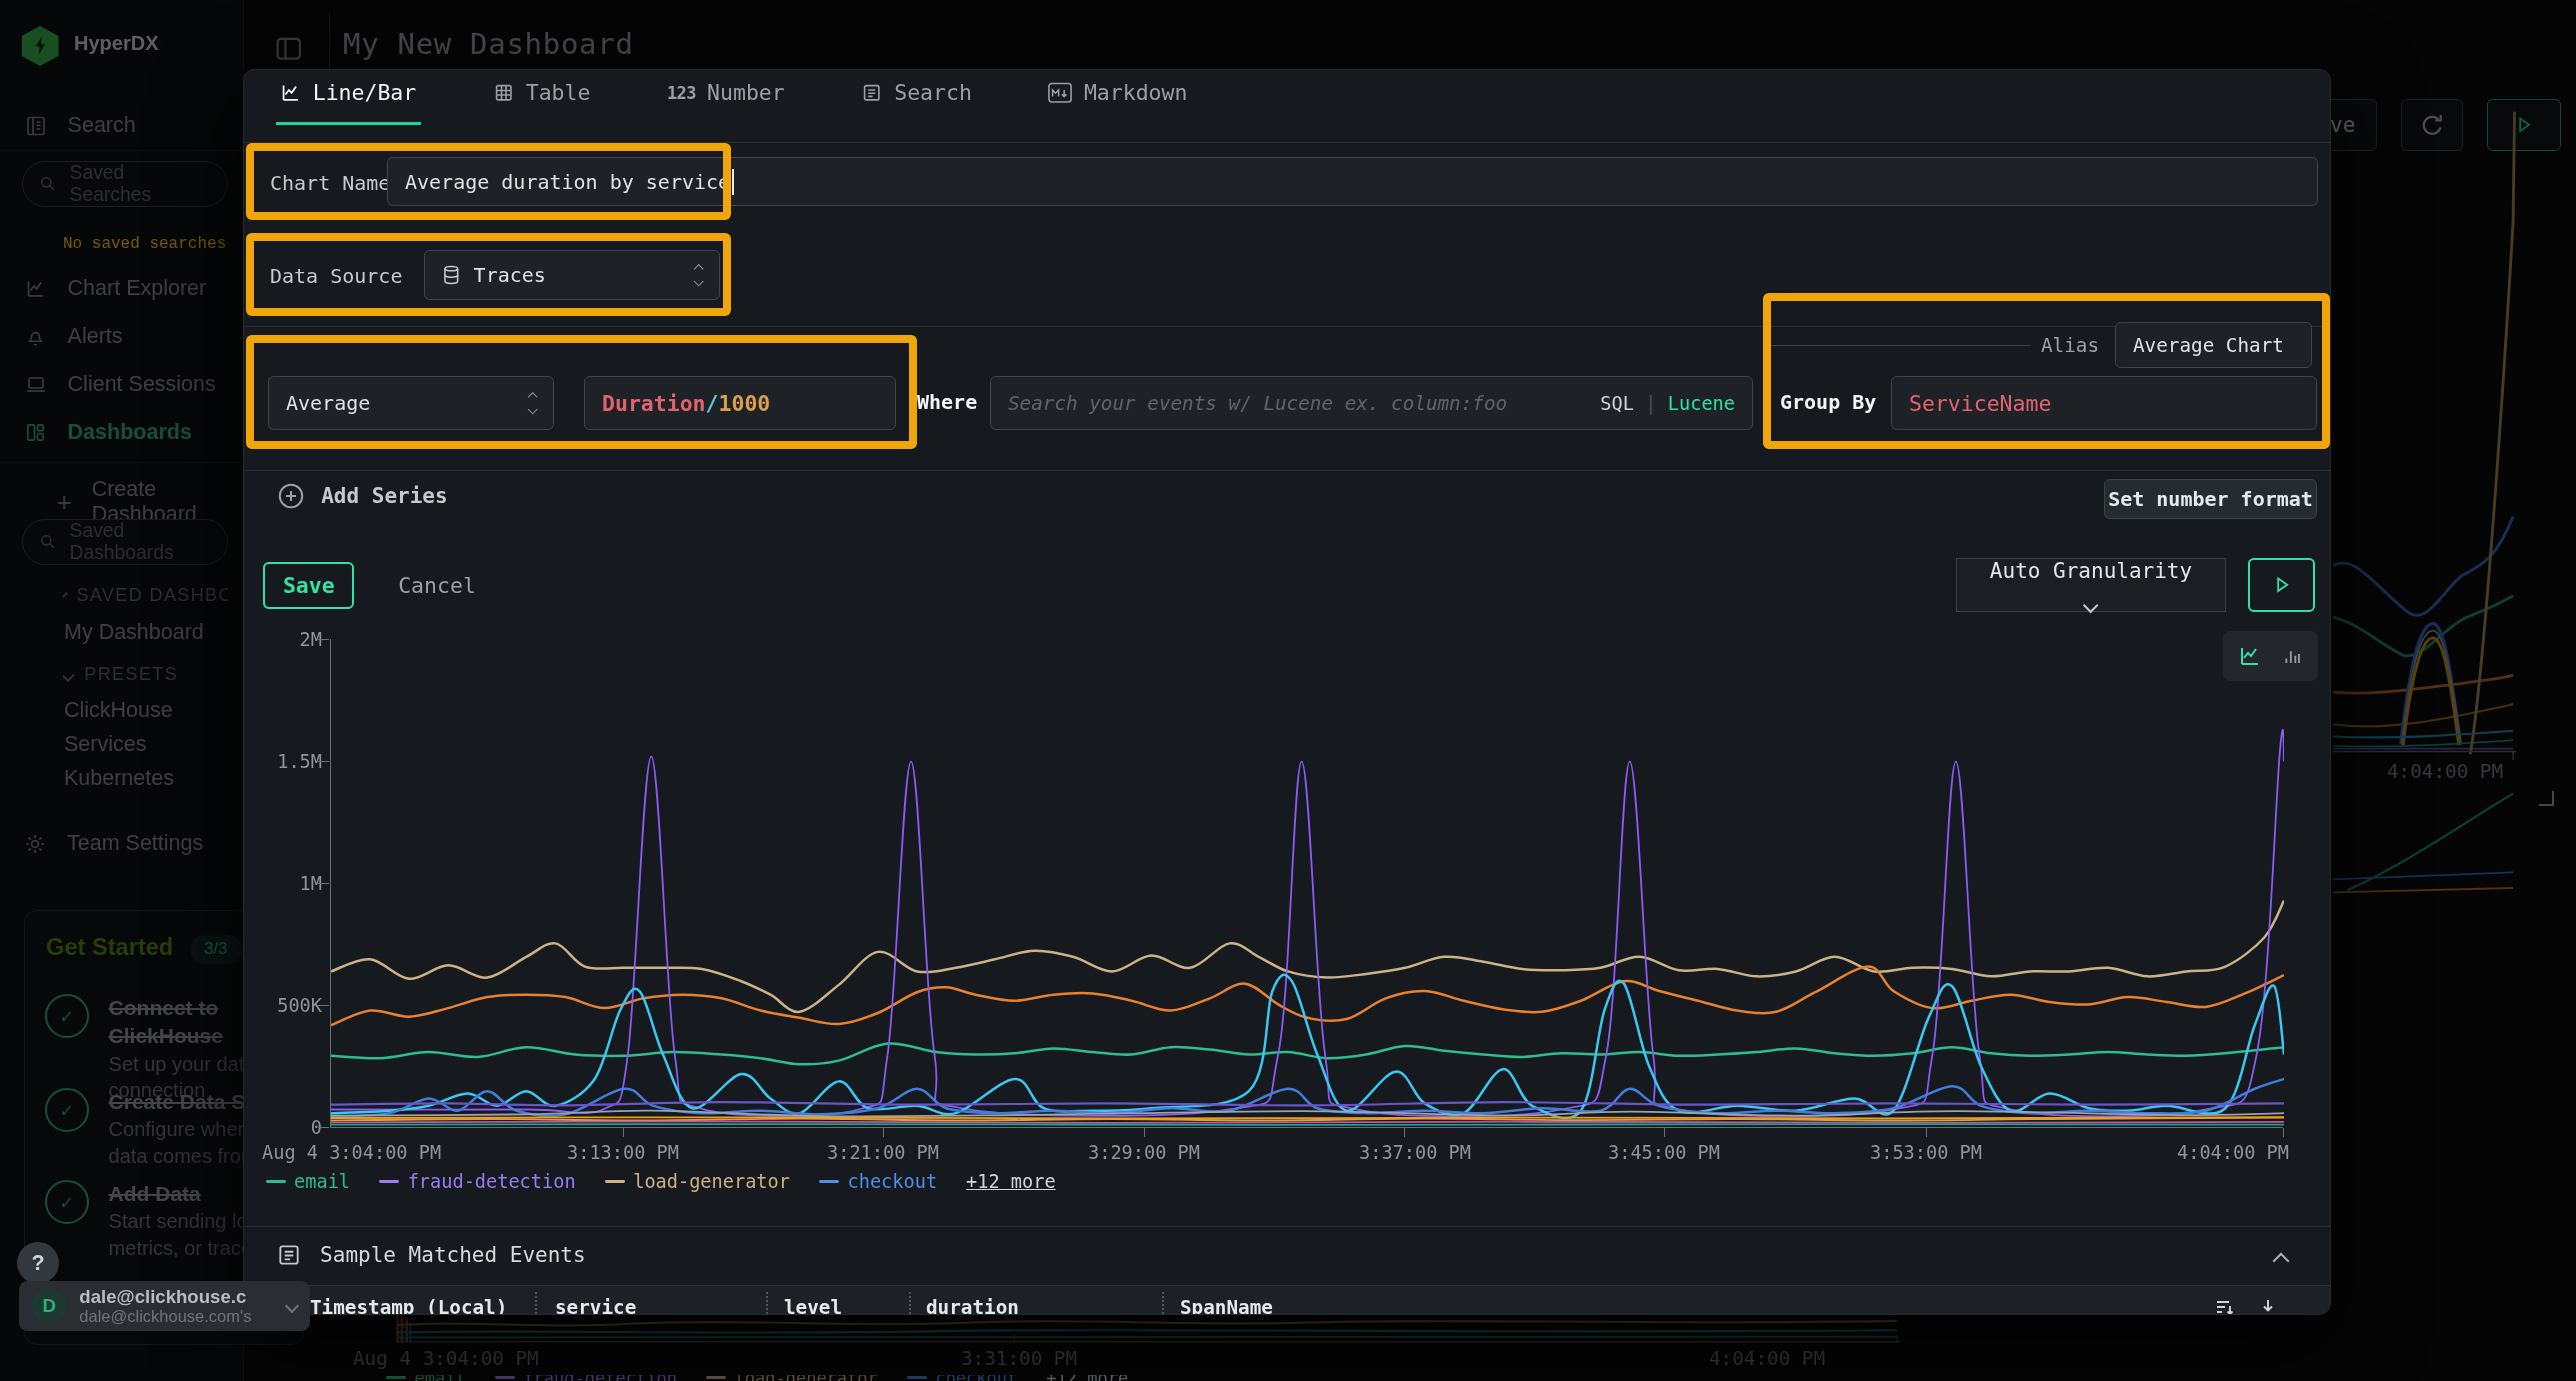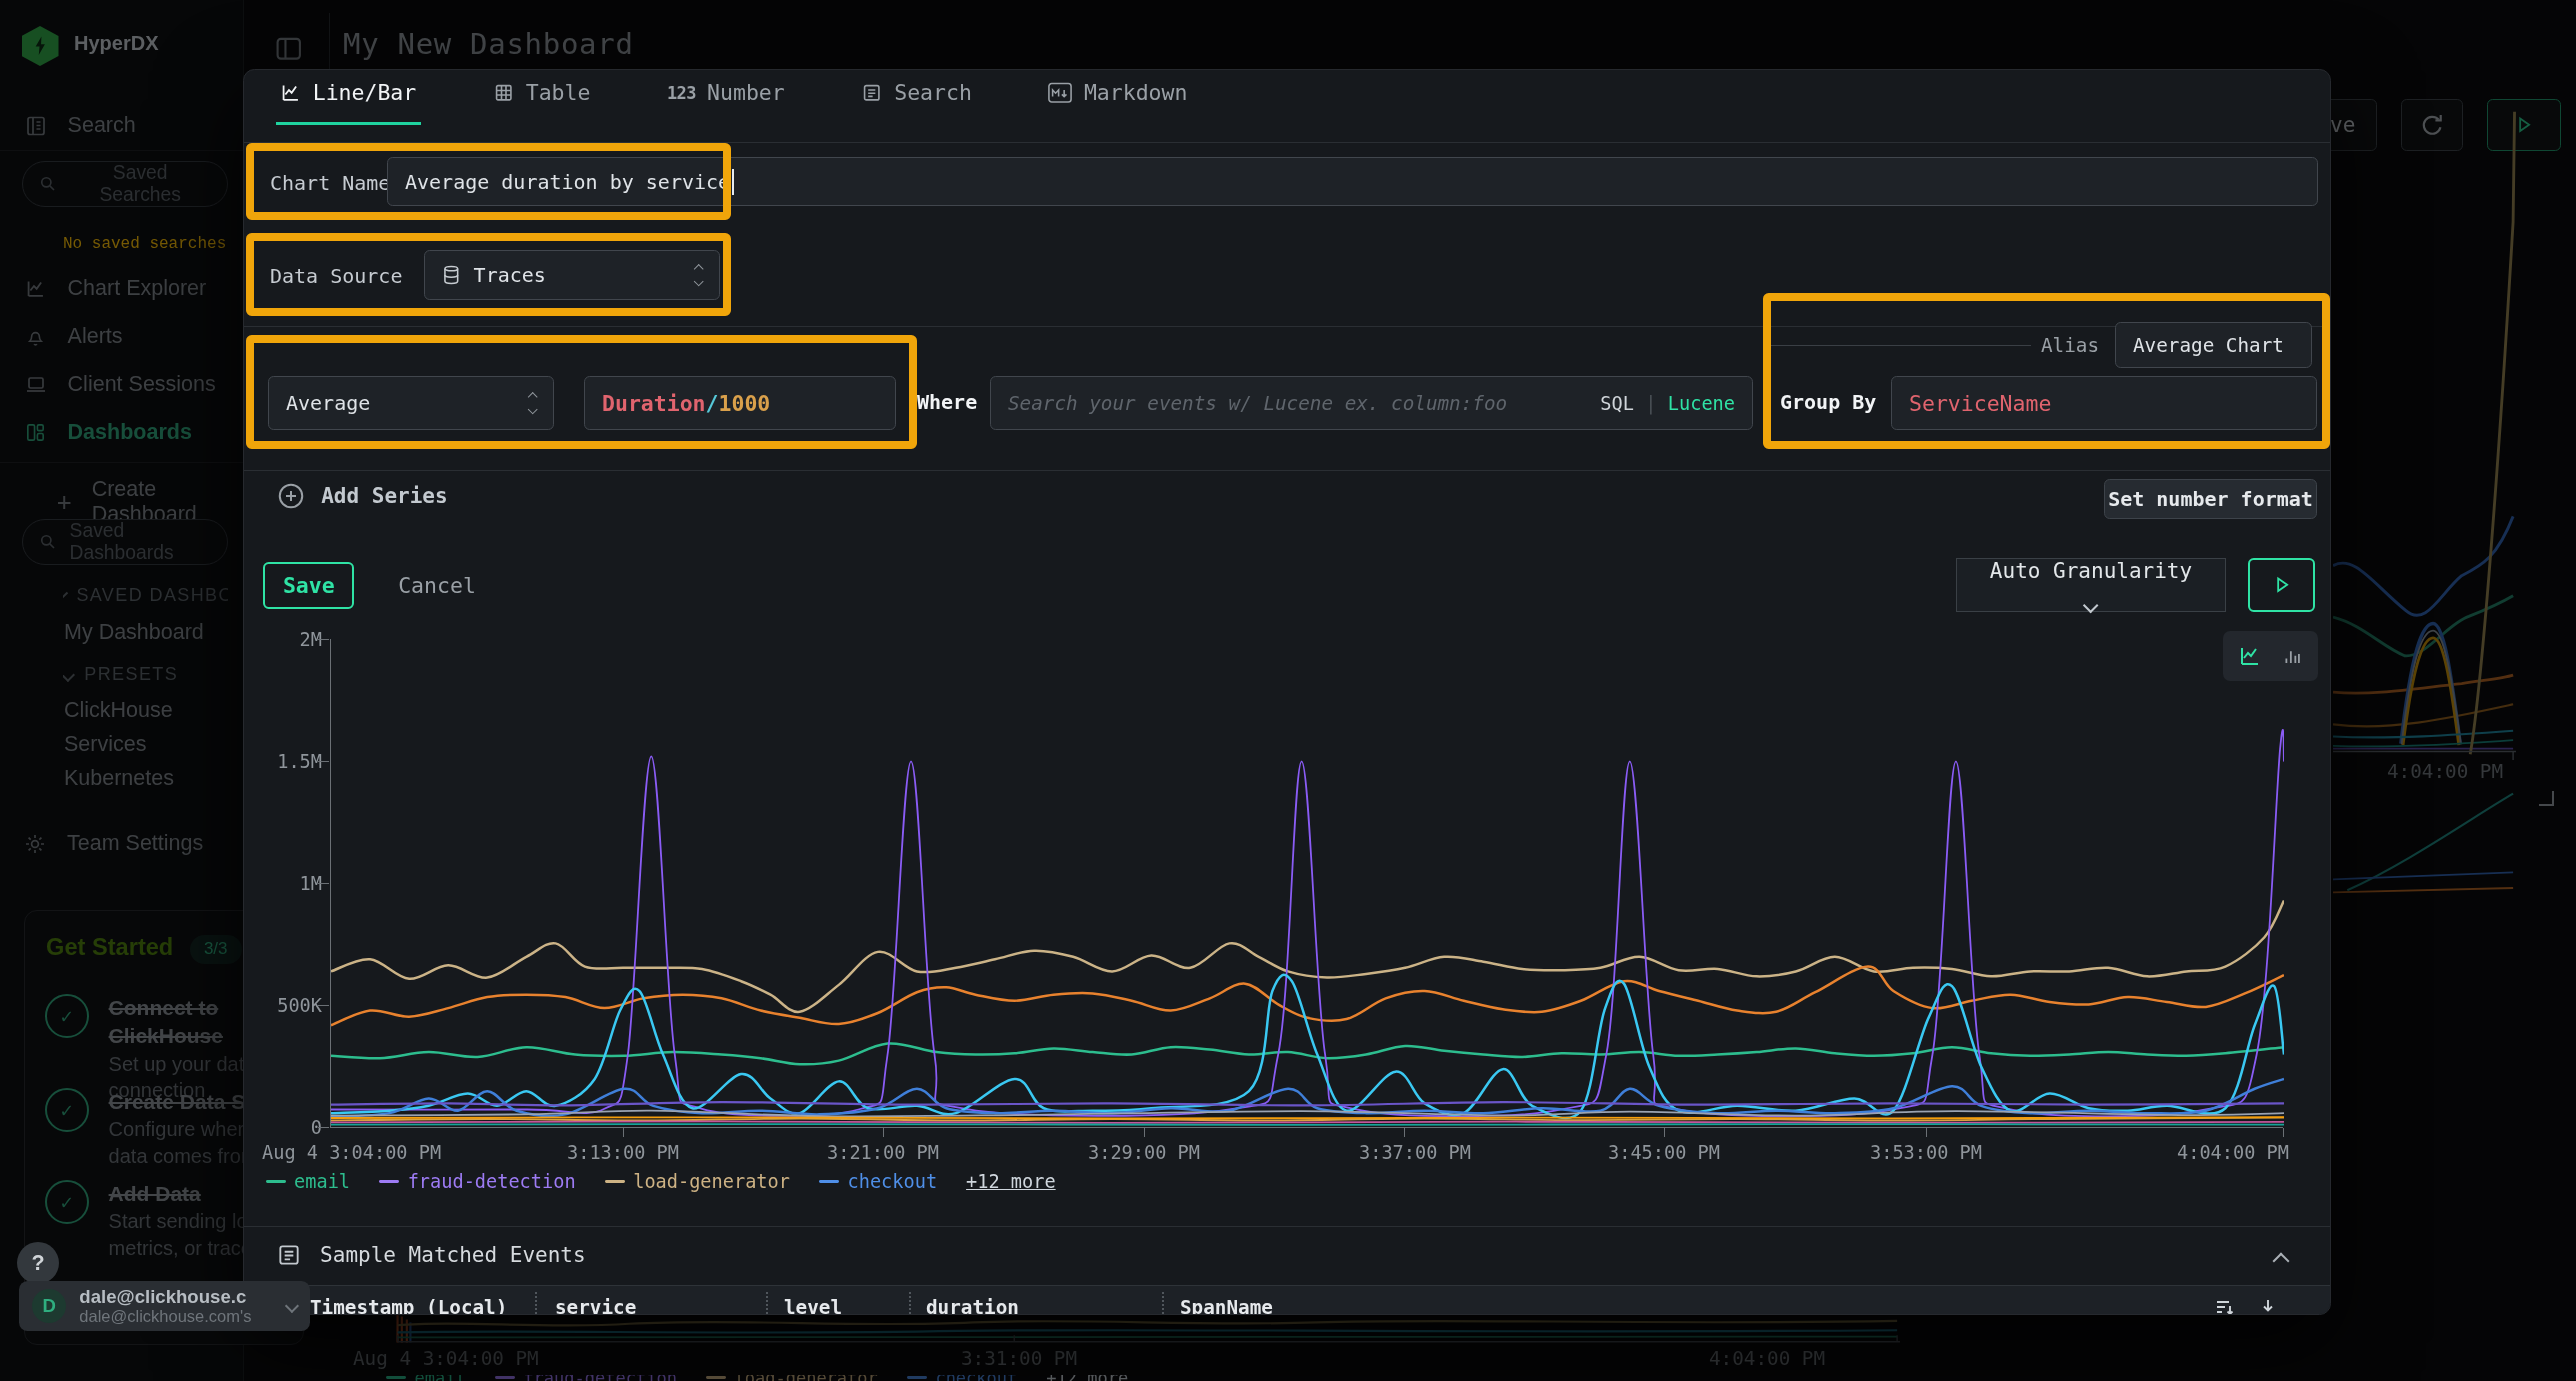--- a/index.html
+++ b/index.html
@@ -194,21 +194,21 @@
       <span class="ic">
           <svg width="24" height="24" viewBox="0 0 24 24" fill="none" stroke="currentColor" stroke-width="1.7">
             <rect x="4" y="3.5" width="16" height="17" rx="2"></rect>
             <path d="M9 3.5v17M12.5 8h4M12.5 11.5h4M12.5 15h4"></path>
           </svg>
         </span>
       <span class="sans">Search</span>
     </div>
     <div class="abs side-div" style="top:150px;"></div>
 
-    <div class="abs pill-input sans" style="top:161px;text-align:center;">
+    <div class="abs pill-input sans" style="top:161px;">
       <span>
           <svg width="20" height="20" viewBox="0 0 24 24" fill="none" stroke="currentColor" stroke-width="2">
             <circle cx="10" cy="10" r="5.5"></circle>
             <path d="M14.2 14.2l5 5"></path>
           </svg>
         </span>
       <span>Saved Searches</span>
     </div>
     <div class="abs dim-note sans" style="top:235px;left:63px;">No saved searches</div>
 

